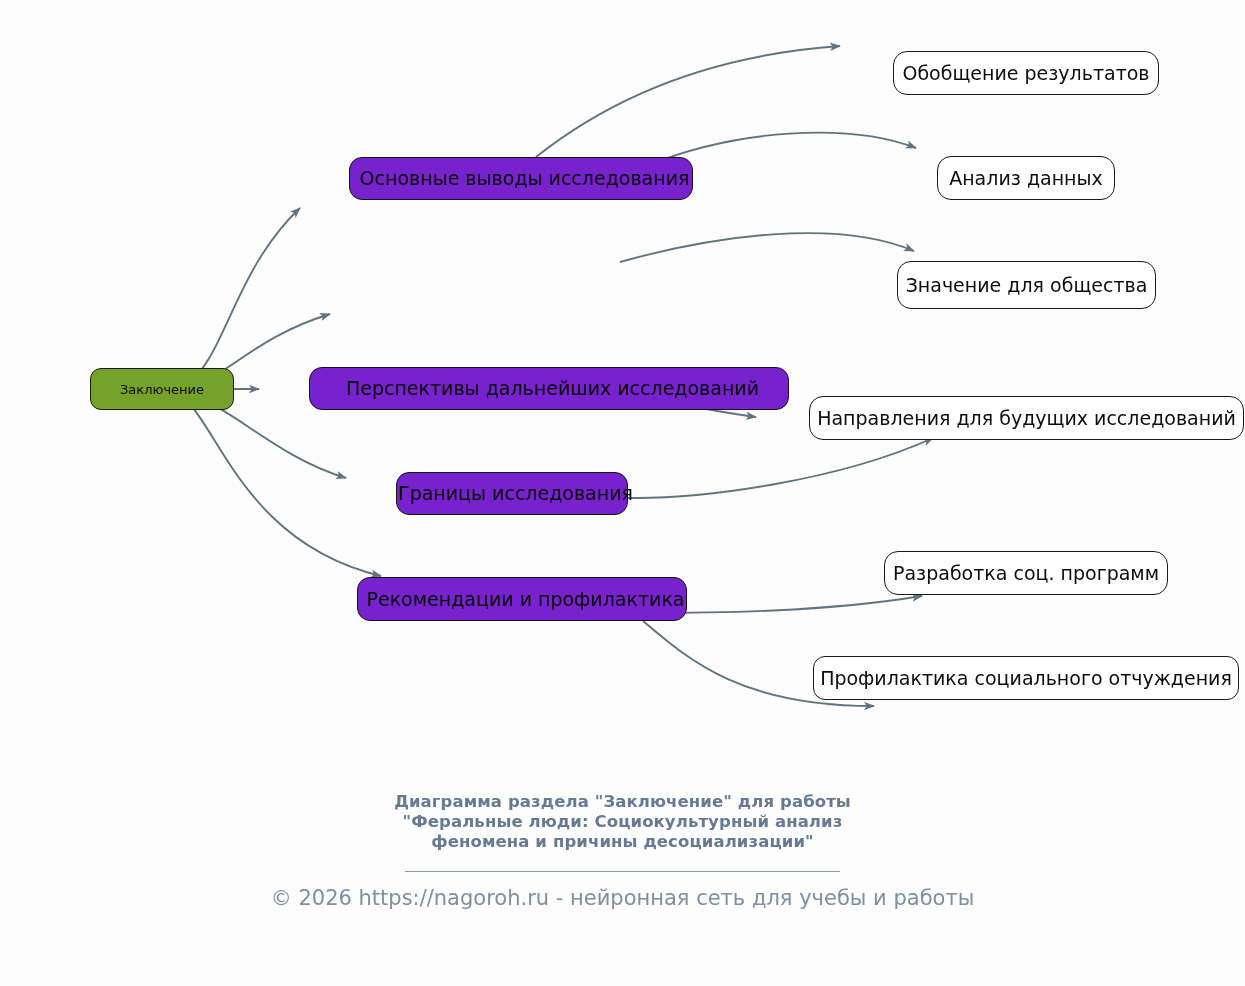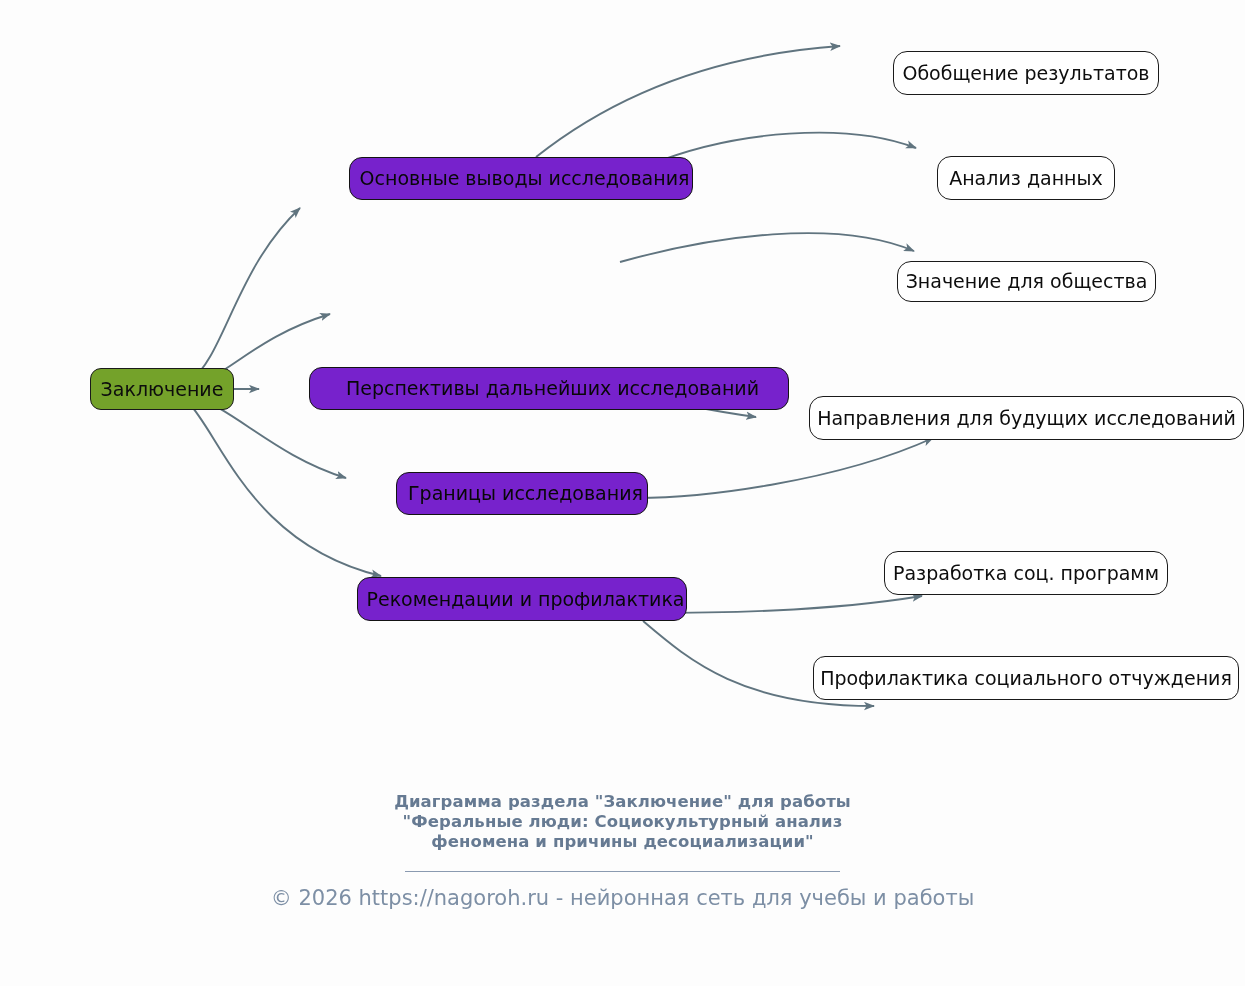--- a/index.html
+++ b/index.html
@@ -40,21 +40,21 @@
   }
   .node-label {
     display: block;
     line-height: 1;
   }
   .node.root {
     background: #74a22a;
     border: 1.6px solid #1a1a1a;
     border-radius: 11px;
     color: #0d0d0d;
-    font-size: 19px;
+    font-size: 13px;
   }
   .node.branch {
     background: #7722cc;
     border: 1.6px solid #131313;
     border-radius: 13px;
     color: #080808;
     font-size: 19px;
     padding-left: 7px;
   }
   .node.leaf {
@@ -137,37 +137,37 @@
 
   <div class="node branch" style="left:305px; top:157px; width:344px; height:43px;">
     <span class="node-label">Основные выводы исследования</span>
   </div>
 
 
   <div class="node branch" style="left:265px; top:367px; width:480px; height:43px;">
     <span class="node-label">Перспективы дальнейших исследований</span>
   </div>
 
-  <div class="node branch" style="left:352px; top:472px; width:252px; height:43px;">
+  <div class="node branch" style="left:352px; top:472px; width:232px; height:43px;">
     <span class="node-label">Границы исследования</span>
   </div>
 
   <div class="node branch" style="left:313px; top:577px; width:330px; height:44px;">
     <span class="node-label">Рекомендации и профилактика</span>
   </div>
 
   <div class="node leaf" style="left:849px; top:51px; width:266px; height:44px;">
     <span class="node-label">Обобщение результатов</span>
   </div>
 
   <div class="node leaf" style="left:893px; top:156px; width:178px; height:44px;">
     <span class="node-label">Анализ данных</span>
   </div>
 
-  <div class="node leaf" style="left:853px; top:261px; width:259px; height:41px;">
+  <div class="node leaf" style="left:853px; top:261px; width:259px; height:48px;">
     <span class="node-label">Значение для общества</span>
   </div>
 
   <div class="node leaf" style="left:765px; top:396px; width:435px; height:44px;">
     <span class="node-label">Направления для будущих исследований</span>
   </div>
 
   <div class="node leaf" style="left:840px; top:551px; width:284px; height:44px;">
     <span class="node-label">Разработка соц. программ</span>
   </div>

